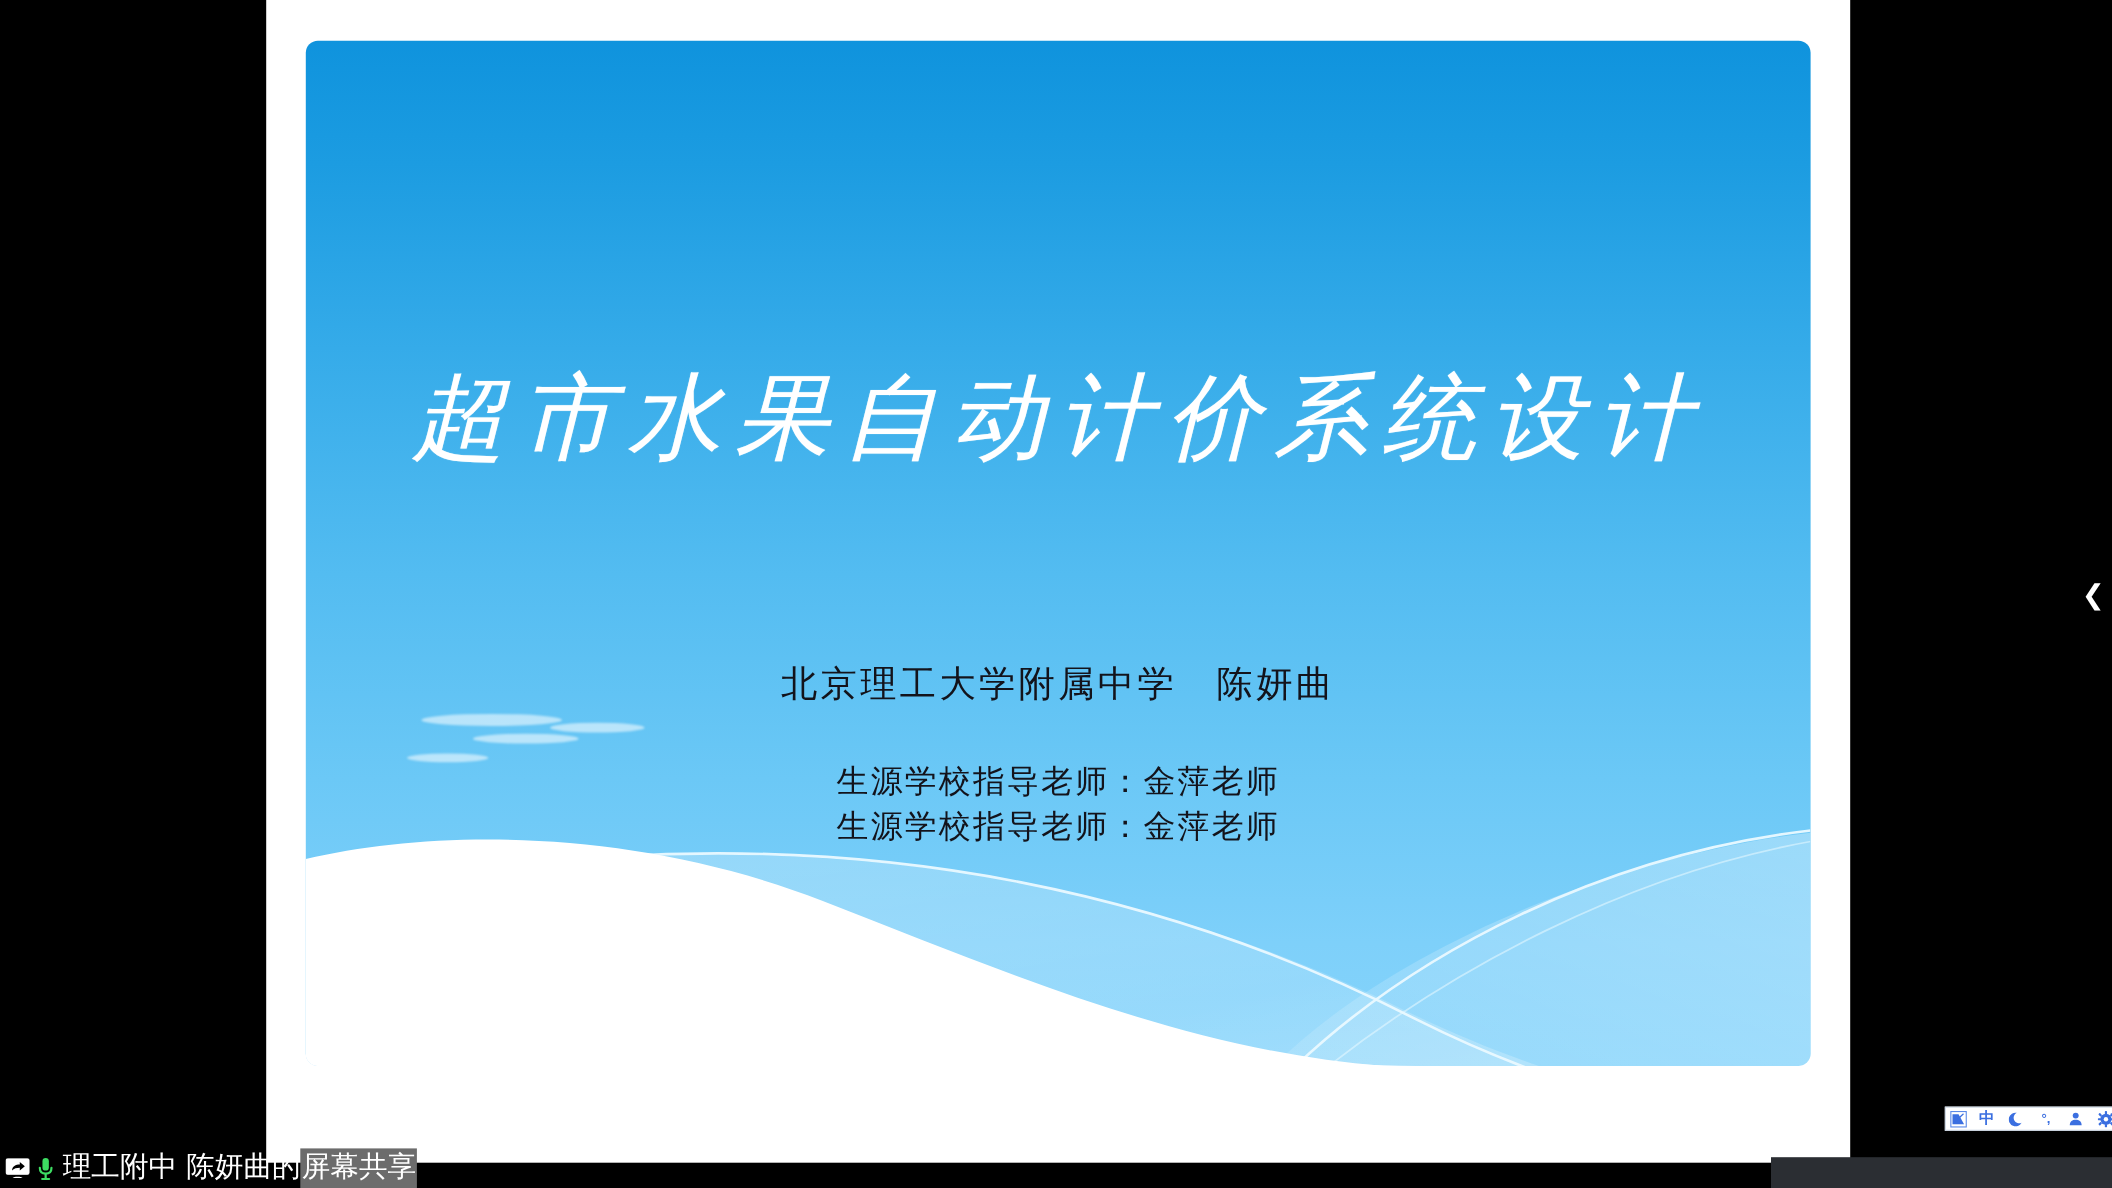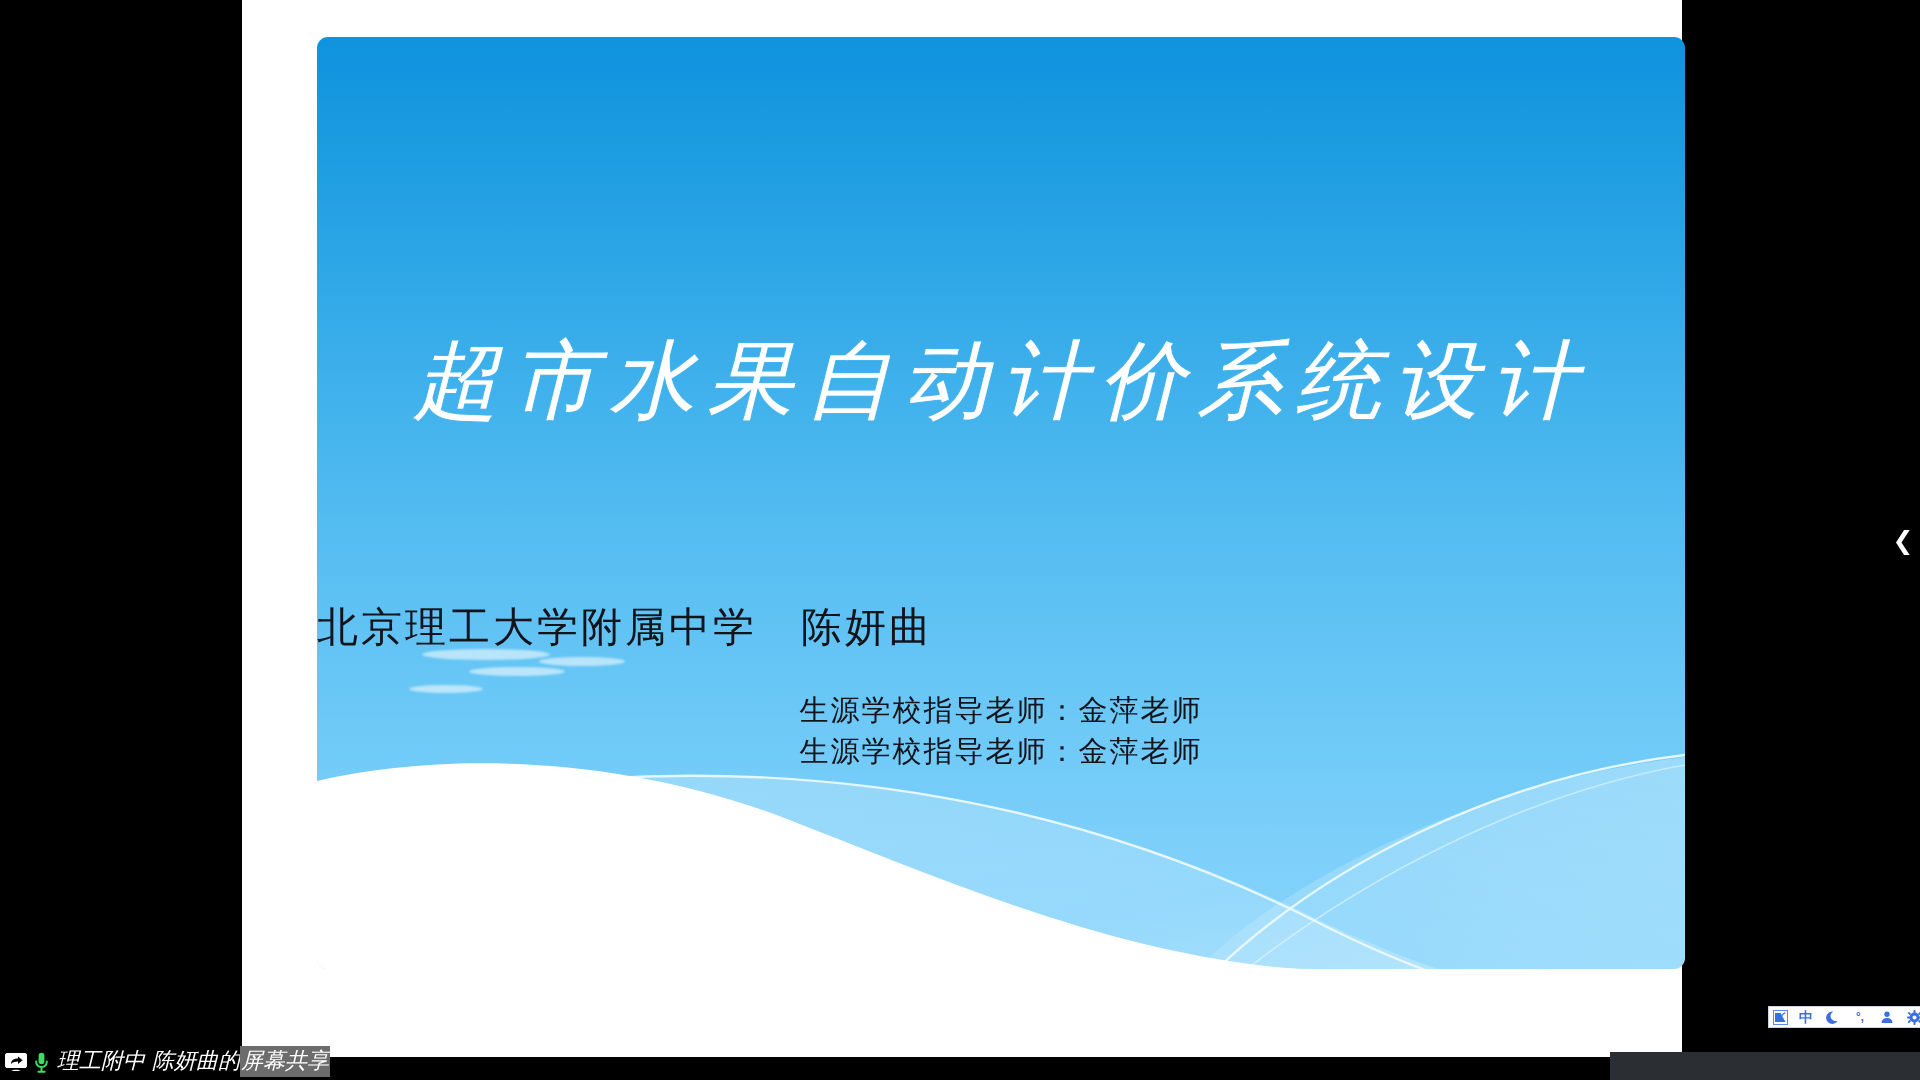--- a/index.html
+++ b/index.html
@@ -40,21 +40,20 @@
     border-radius: 11px;
     overflow: hidden;
     background: linear-gradient(180deg,
       #0f93dd 0%,
       #1c9ce1 12%,
       #35abe9 30%,
       #53bcf1 52%,
       #6bc8f6 72%,
       #7ed0fa 88%,
       #86d4fb 100%);
-    margin-left: 39px;
   }
 
   
   .cloud {
     position: absolute;
     background: rgba(255,255,255,0.55);
     border-radius: 50%;
     filter: blur(1.2px);
     pointer-events: none;
   }
@@ -76,23 +75,24 @@
     text-shadow: 0 0 1px rgba(255,255,255,0.6);
     white-space: nowrap;
   }
 
   
   .presenter {
     position: absolute;
     left: 0;
     top: 563px;
     width: 100%;
+    text-align: center;
     color: #13131b;
     font-family: Liberation Serif, serif;
-    font-size: 41px;
+    font-size: 33px;
     letter-spacing: 3px;
     white-space: nowrap;
   }
 
   
   .advisors {
     position: absolute;
     left: 0;
     top: 653px;
     width: 100%;
@@ -198,26 +198,25 @@
   }
   .mic-icon {
     width: 16px;
     height: 22px;
     display: flex;
     align-items: center;
     justify-content: center;
   }
   .share-text {
     color: #ffffff;
-    font-size: 22px;
+    font-size: 26px;
     font-family: "DejaVu Sans", "Liberation Sans", sans-serif;
     line-height: 1;
     white-space: nowrap;
     padding: 2px 2px 4px 2px;
-    font-style: italic;
   }
   .share-text .hl {
     background: #6c6c6c;
     padding: 2px 1px 4px 1px;
   }
 </style>
 </head>
 <body>
 
 <div id="screen">

